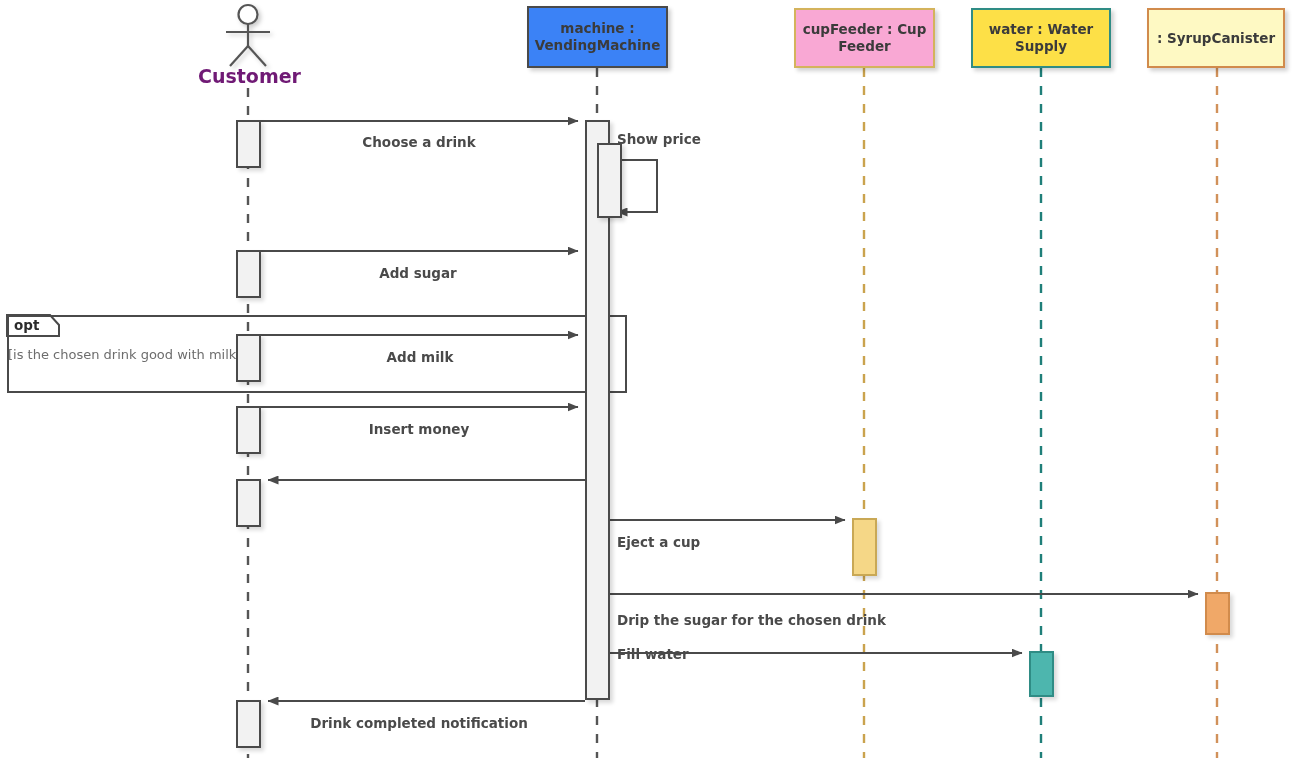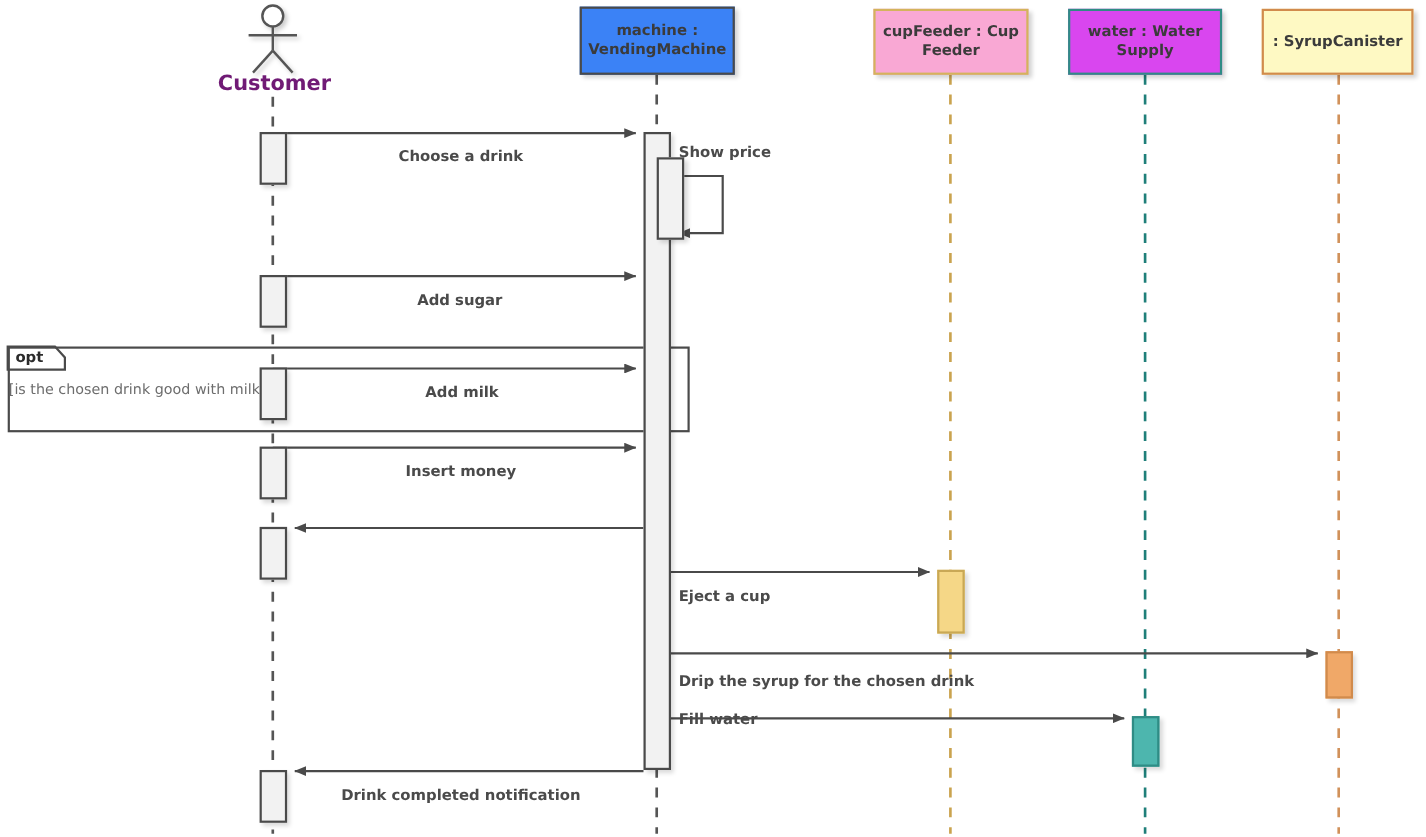--- a/index.html
+++ b/index.html
@@ -34,21 +34,21 @@
     text-align: center;
     font-weight: bold;
     font-size: 13.5px;
     color: #3b3b3b;
     line-height: 1.25;
     box-shadow: 3px 3px 4px rgba(0,0,0,0.18);
     padding: 2px 6px;
   }
   .lifeline-box.machine { background: #3b82f6; border-color: #4a4a4a; }
   .lifeline-box.cupfeeder { background: #f9a8d4; border-color: #d4b35c; }
-  .lifeline-box.water { background: #d946ef; border-color: #2f8c85; }
+  .lifeline-box.water { background: #fde047; border-color: #2f8c85; }
   .lifeline-box.syrup { background: #fef9c3; border-color: #d18b4c; }
 
   .actor-label {
     position: absolute;
     text-align: center;
     font-weight: bold;
     font-size: 19px;
     color: #701a75;
     white-space: nowrap;
   }
@@ -186,19 +186,19 @@
 
   <div class="msg-label center" style="left:288px; top:265px; width:260px;">Add sugar</div>
 
   <div class="msg-label center" style="left:290px; top:349px; width:260px;">Add milk</div>
 
   <div class="msg-label center" style="left:289px; top:421px; width:260px;">Insert money</div>
 
 
   <div class="msg-label" style="left:617px; top:534px;">Eject a cup</div>
 
-  <div class="msg-label" style="left:617px; top:612px;">Drip the syrup for the chosen drink</div>
+  <div class="msg-label" style="left:617px; top:612px;">Drip the sugar for the chosen drink</div>
 
   <div class="msg-label" style="left:617px; top:646px;">Fill water</div>
 
   <div class="msg-label center" style="left:289px; top:715px; width:260px;">Drink completed notification</div>
 
 </div>
 
 </body></html>

